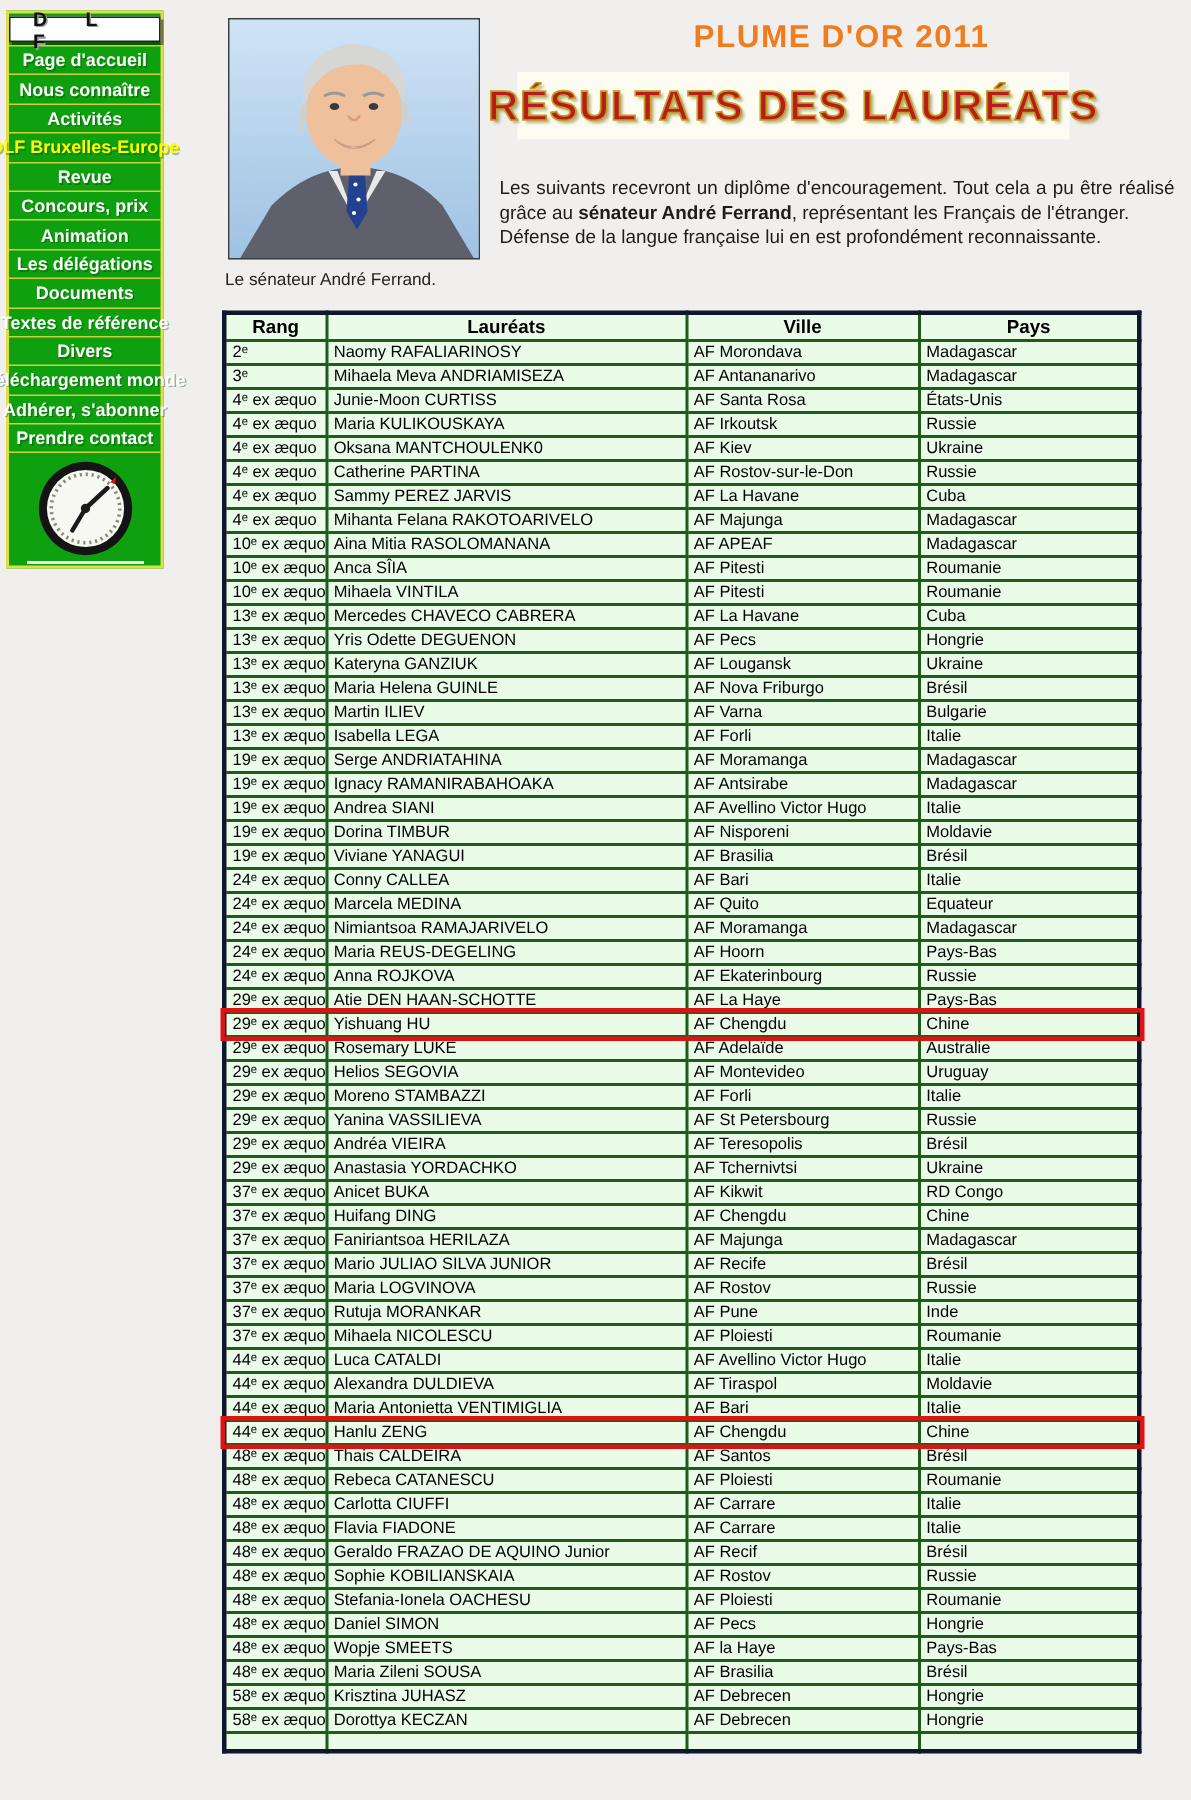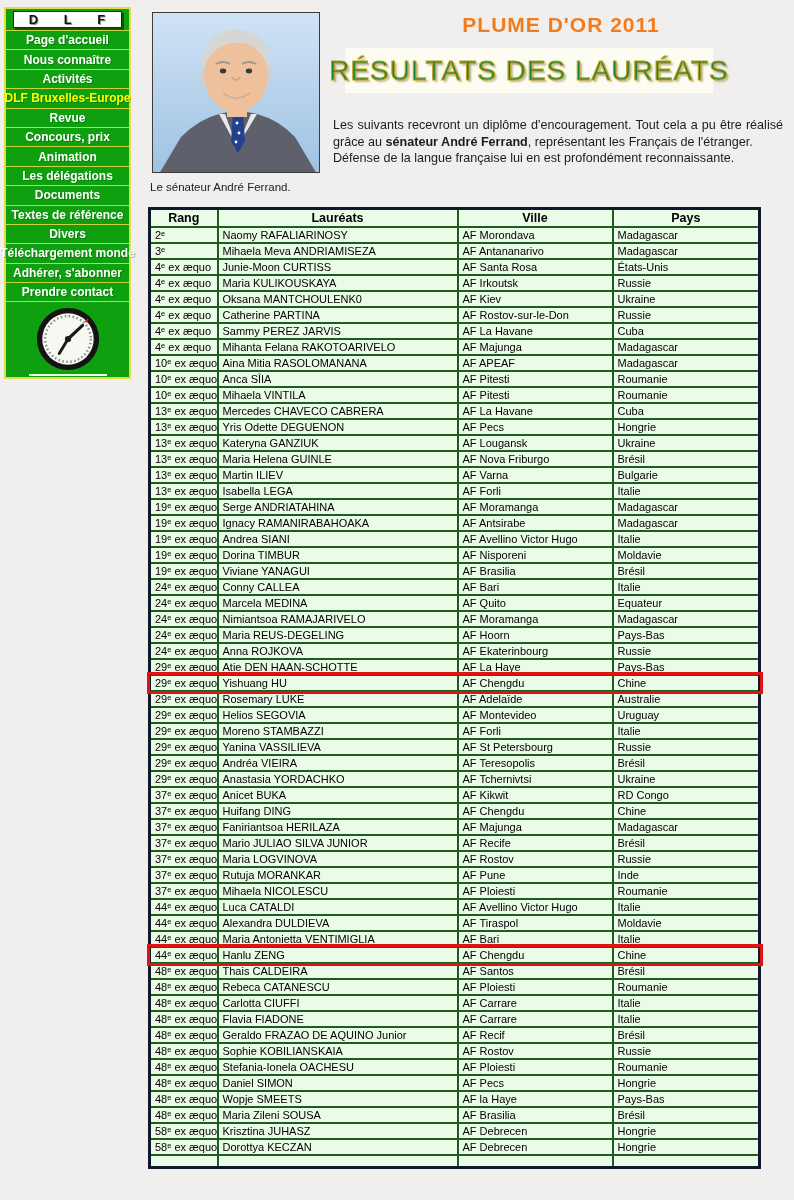--- a/index.html
+++ b/index.html
@@ -5,21 +5,21 @@
   * { margin:0; padding:0; box-sizing:border-box; }
   html,body { width:794px; height:1200px; }
   body {
     position:relative; overflow:hidden;
     background:#f0efee;
     font-family:"Liberation Sans","DejaVu Sans",sans-serif;
     color:#1a1a1a;
   }
   
   .sidebar {
-    position:absolute; left:4px; top:7px; width:127px; height:372px;
+    position:absolute; left:4px; top:7px; width:105px; height:372px;
     background:#0fa00f; border:2px solid #dede46;
   }
   .logo-row { height:21px; display:flex; align-items:center; justify-content:center; }
   .logo-box {
     background:#ffffff; border:1px solid #222; box-shadow:2px 2px 0 rgba(0,0,0,.45);
     padding:0 10px; height:17px; display:flex; align-items:center;
   }
   .logo-box span {
     font-weight:bold; font-size:13px; letter-spacing:11px; color:#111;
     text-shadow:1px 1px 0 #9a9a9a; transform:translateX(5px);
@@ -50,22 +50,22 @@
     position:absolute; left:333px; top:13px; width:456px;
     text-align:center; font-size:21px; font-weight:bold; color:#f07c1e;
     letter-spacing:1px; white-space:nowrap;
   }
   .banner {
     position:absolute; left:345px; top:48px; width:368px; height:45px;
     background:#fcfcf2;
     display:flex; align-items:center; justify-content:center;
   }
   .banner span {
-    font-size:28px; font-weight:normal; letter-spacing:1px; white-space:nowrap;
-    color:#15803d;
+    font-size:28px; font-weight:bold; letter-spacing:1px; white-space:nowrap;
+    color:#b91c1c;
     -webkit-text-stroke:1.1px #bfa01e;
     text-shadow:2px 2px 2px rgba(130,120,50,.55);
   }
   .intro {
     position:absolute; left:333px; top:101px; width:450px;
     font-size:12.6px; line-height:16.4px; text-align:justify; color:#1c1c1c;
   }
   .intro b { font-weight:bold; }
   
   .table-wrap { position:absolute; left:148px; top:207px; }

